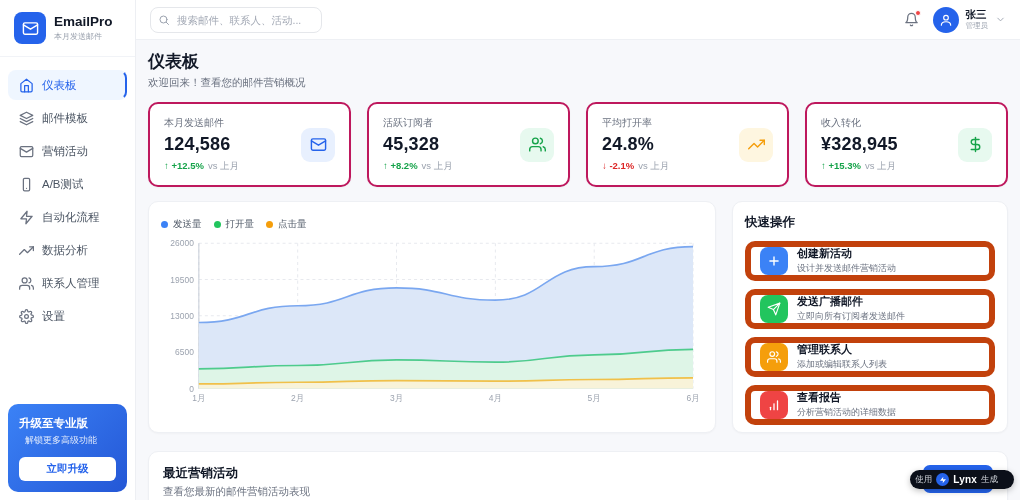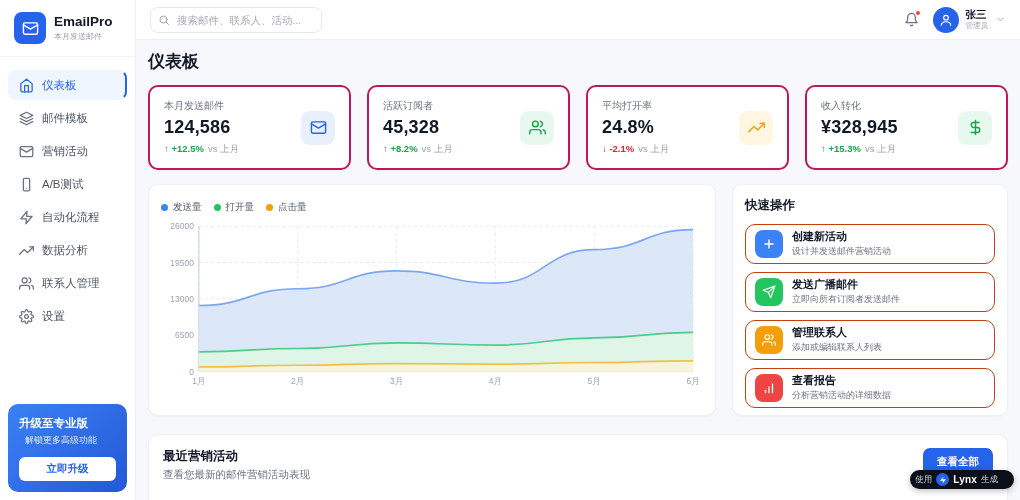--- a/index.html
+++ b/index.html
@@ -65,21 +65,21 @@
   .card-title { font-size:12.5px; font-weight:bold; color:#111827; }
   .card-sub { font-size:10.5px; color:#6b7280; margin-top:3px; }
   .legend { display:flex; gap:12px; align-items:center; margin-top:4px; }
   .legend-item { display:flex; gap:5px; align-items:center; cursor:pointer; }
   .legend-dot { width:7px; height:7px; border-radius:50%; }
   .legend-label { font-size:9.5px; color:#4b5563; }
   .chart-svg { width:100%; height:168px; margin-top:6px; display:block; }
 
   .qa-card { padding:12px; height:232px; }
   .qa-list { margin-top:10px; display:flex; flex-direction:column; gap:8px; }
-  .qa-item { display:flex; align-items:center; gap:9px; border:1px solid #c2410c; border-radius:10px; padding:5px 9px; height:40px; cursor:pointer; background:#fff; }
+  .qa-item { display:flex; align-items:center; gap:9px; border:6px solid #c2410c; border-radius:10px; padding:5px 9px; height:40px; cursor:pointer; background:#fff; }
   .qa-icon { width:28px; height:28px; border-radius:8px; display:flex; align-items:center; justify-content:center; color:#fff; flex:none; }
   .qa-icon svg { width:14px; height:14px; }
   .qa-title { font-size:11px; font-weight:bold; color:#111827; line-height:1.25; }
   .qa-sub { font-size:9px; color:#6b7280; margin-top:1px; white-space:nowrap; }
 
   
   .recent { margin-top:18px; padding:13px 14px; height:120px; }
   .recent-head { display:flex; justify-content:space-between; align-items:flex-start; }
   .view-all-btn { background:#2563eb; color:#fff; border:none; border-radius:7px; font-size:10.5px; font-weight:bold; padding:7px 14px; cursor:pointer; font-family:inherit; }
 
@@ -228,20 +228,21 @@
             <svg viewBox="0 0 24 24" width="11" height="11" fill="none" stroke="currentColor" stroke-width="2" stroke-linecap="round" stroke-linejoin="round">
                 <polyline points="6 9 12 15 18 9"></polyline>
               </svg>
           </span>
         </div>
       </div>
     </header>
 
     <div class="content">
       <div class="page-title">仪表板</div>
+      <div class="page-sub">欢迎回来！查看您的邮件营销概况</div>
 
       <div class="stats">
         <div class="stat-card">
           <div>
             <div class="stat-label">本月发送邮件</div>
             <div class="stat-value">124,586</div>
             <div class="stat-delta">
               <span class="delta-up"><span>↑</span> <span>+12.5%</span></span>
               <span class="delta-vs">vs 上月</span>
             </div>

